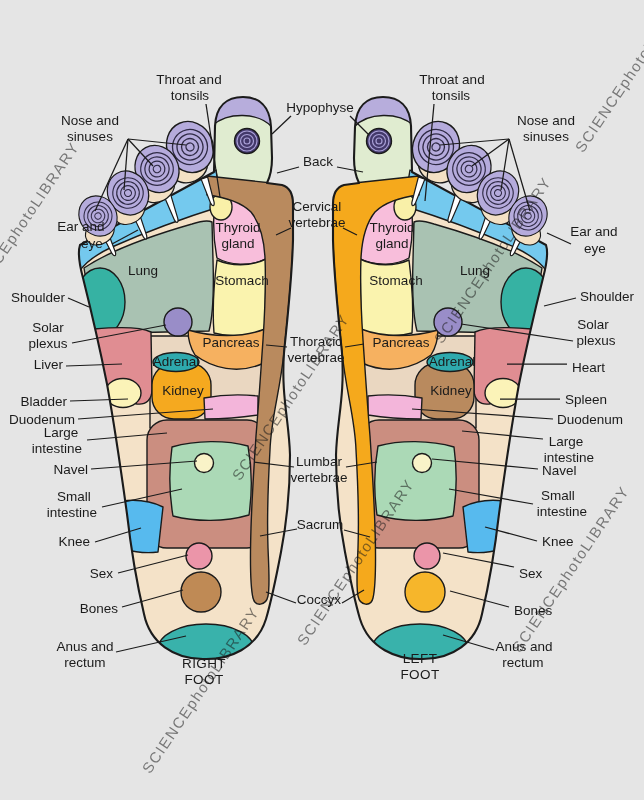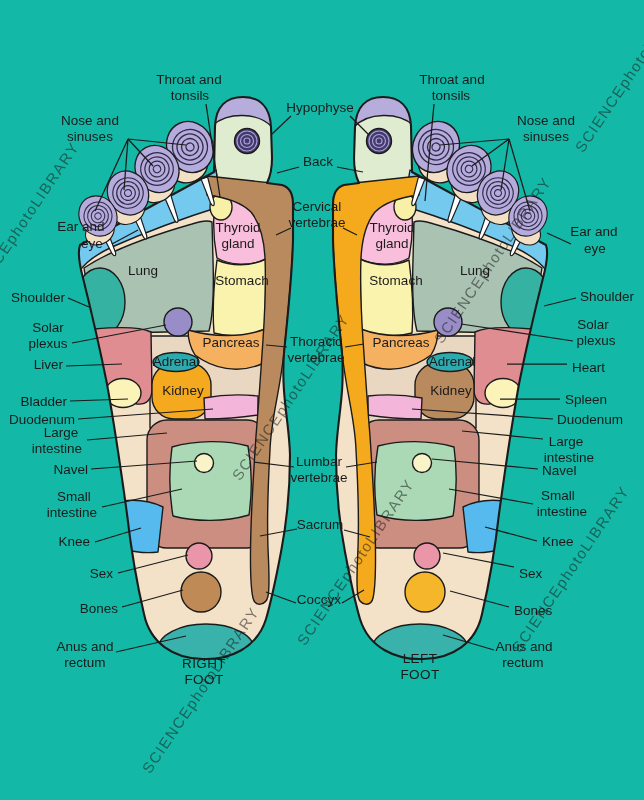--- a/index.html
+++ b/index.html
@@ -1,16 +1,16 @@
 <!DOCTYPE html>
 <html><head>
 <meta charset="utf-8">
 <style>
   html,body{margin:0;padding:0;background:#ffffff;}
-  .stage{width:644px;height:800px;position:relative;background:#14b8a6;overflow:hidden;}
+  .stage{width:644px;height:800px;position:relative;background:#e5e5e5;overflow:hidden;}
   svg{display:block;}
   svg text{font-family:"Liberation Sans","DejaVu Sans",sans-serif;font-size:13.5px;fill:#1b1b1b;}
   .z{stroke:#1b1b1b;stroke-width:1.4;stroke-linejoin:round;}
   .nz{stroke:none;}
   .outline{fill:none;stroke:#1b1b1b;stroke-width:2.1;stroke-linejoin:round;}
   .leader{stroke:#1b1b1b;stroke-width:1.25;fill:none;}
   .drip{fill:#ffffff;stroke:#1b1b1b;stroke-width:1.2;}
   .rings{fill:none;stroke-width:1.3;}
   .rings-big{fill:none;stroke-width:1.2;}
   .wm{font-size:15px;letter-spacing:1.5px;opacity:0.55;}

